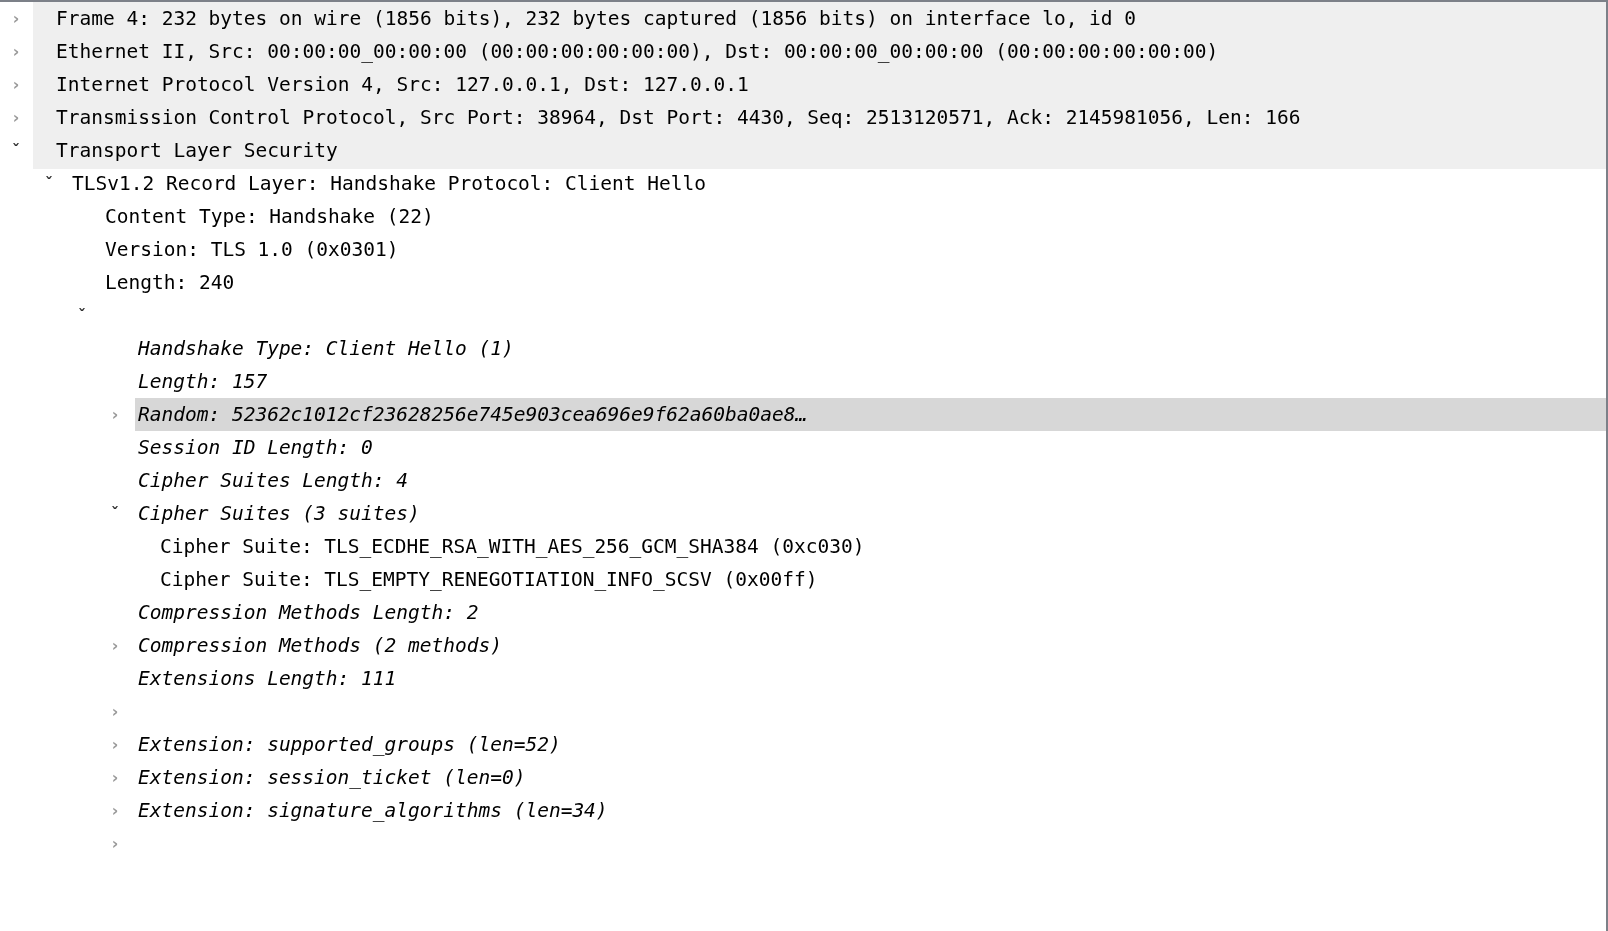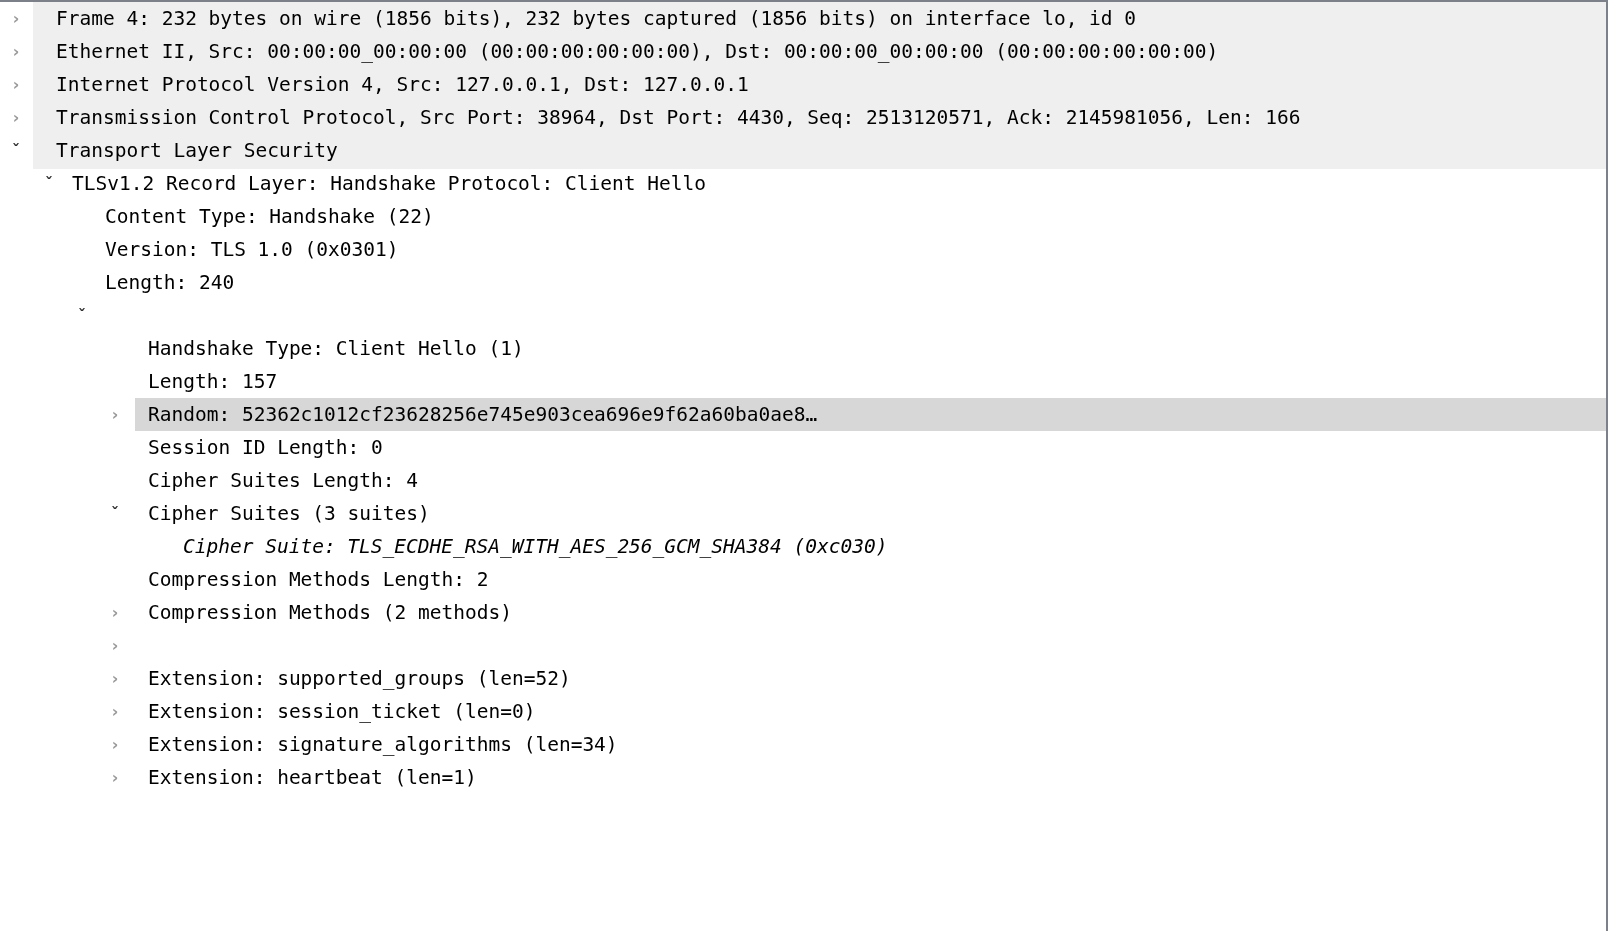--- a/index.html
+++ b/index.html
@@ -76,22 +76,22 @@
   .row.sel-gray .hl { background: #d7d7d7; }
 
   
   .lv0 .chev { left: 5px;   }
   .lv0 .lbl  { left: 56px;  }
   .lv1 .chev { left: 38px;  }
   .lv1 .lbl  { left: 72px;  }
   .lv2 .chev { left: 71px;  }
   .lv2 .lbl  { left: 105px; }
   .lv3 .chev { left: 104px; }
-  .lv3 .lbl  { left: 148px; }
-  .lv4 .lbl  { left: 183px; font-style: italic; }
+  .lv3 .lbl  { left: 138px; font-style: italic; }
+  .lv4 .lbl  { left: 160px; }
 
   .lv3 .hl { left: 135px; }
 </style>
 </head>
 <body>
 
 <div id="packet-detail-pane">
   <div class="protocol-band"></div>
   <div class="tree" id="tree">
       <div class="row lv0">
@@ -147,40 +147,45 @@
       <div class="row lv3">
         <span class="lbl">Cipher Suites Length: 4</span>
       </div>
       <div class="row lv3">
         <span class="chev expanded">ˇ</span>
         <span class="lbl">Cipher Suites (3 suites)</span>
       </div>
       <div class="row lv4">
         <span class="lbl">Cipher Suite: TLS_ECDHE_RSA_WITH_AES_256_GCM_SHA384 (0xc030)</span>
       </div>
+      <div class="row lv4">
+        <span class="lbl">Cipher Suite: TLS_EMPTY_RENEGOTIATION_INFO_SCSV (0x00ff)</span>
+      </div>
       <div class="row lv3">
         <span class="lbl">Compression Methods Length: 2</span>
       </div>
       <div class="row lv3">
         <span class="chev collapsed">›</span>
         <span class="lbl">Compression Methods (2 methods)</span>
+      </div>
+      <div class="row lv3">
+        <span class="lbl">Extensions Length: 111</span>
       </div>
       <div class="row lv3">
         <span class="chev collapsed">›</span>
       </div>
       <div class="row lv3">
         <span class="chev collapsed">›</span>
         <span class="lbl">Extension: supported_groups (len=52)</span>
       </div>
       <div class="row lv3">
         <span class="chev collapsed">›</span>
         <span class="lbl">Extension: session_ticket (len=0)</span>
       </div>
       <div class="row lv3">
         <span class="chev collapsed">›</span>
         <span class="lbl">Extension: signature_algorithms (len=34)</span>
       </div>
       <div class="row lv3">
         <span class="chev collapsed">›</span>
-        <span class="lbl">Extension: heartbeat (len=1)</span>
       </div>
     </div>
 </div>
 
 </body></html>

